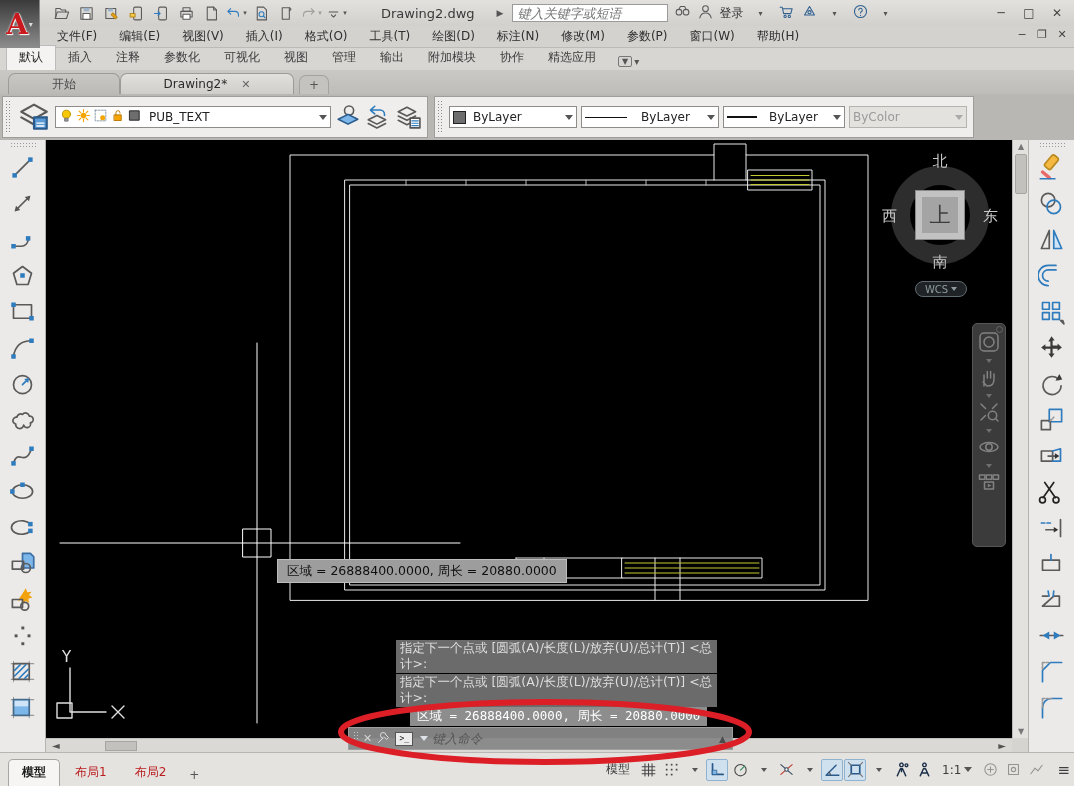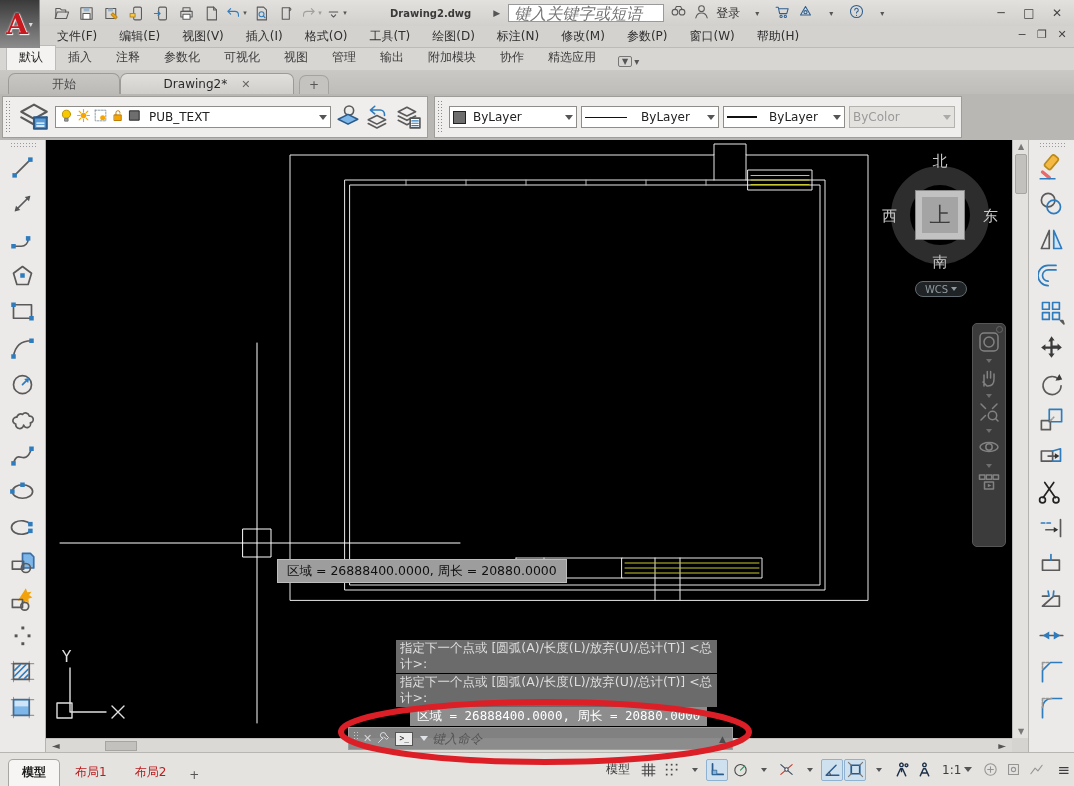--- a/index.html
+++ b/index.html
@@ -10,24 +10,24 @@
   
   #titlebar { left:0; top:0; width:1074px; height:26px; background:linear-gradient(#e3e1de,#d2d0cd); display:flex; align-items:center; }
   #logo { left:0; top:0; width:40px; height:48px; background:linear-gradient(#3a3a3a,#8d8d8d); display:flex; align-items:center; justify-content:center; z-index:5; border-right:1px solid #888; }
   #logo .a { font-family:"DejaVu Serif","Liberation Serif",serif; font-weight:bold; font-size:28px; color:#c8191e; text-shadow:0 0 2px #fff,1px 1px 1px #fff; }
   #logo .dd { color:#ddd; font-size:8px; margin-left:1px; }
   #qat { display:flex; align-items:center; gap:3px; margin-left:50px; }
   .qbtn { width:22px; height:20px; display:flex; align-items:center; justify-content:center; border-radius:2px; }
   .qbtn svg { width:17px; height:17px; }
   .qbtn .dd { font-size:7px; color:#555; margin-left:1px; }
   .qbtn.dis { opacity:.45; }
-  #doc-title { margin-left:43px; font-size:10px; color:#3a3a3a;font-weight:bold; }
+  #doc-title { margin-left:34px; font-size:13px; color:#3a3a3a; }
   #title-sep { margin-left:22px; color:#555; font-size:9px; }
   #infocenter { display:flex; align-items:center; margin-left:8px; gap:6px; }
-  #search-box { width:156px; height:18px; border:1px solid #9a9a9a; background:#fff; font-size:16px; font-style:italic; color:#555; padding:0 5px; font-family:inherit; }
+  #search-box { width:156px; height:18px; border:1px solid #9a9a9a; background:#fff; font-size:13px; font-style:italic; color:#555; padding:0 5px; font-family:inherit; }
   .tb-ic svg { width:17px; height:17px; }
   #signin { display:flex; align-items:center; gap:3px; color:#333; }
   .win-ctl { display:flex; margin-left:auto; margin-right:4px; gap:2px; }
   .win-ctl span { width:26px; height:20px; display:flex; align-items:center; justify-content:center; color:#444; font-size:12px; }
 
   
   #menubar { left:0; top:26px; width:1074px; height:22px; background:linear-gradient(#dddbd8,#cecccá); background:#d4d2cf; display:flex; align-items:center; padding-left:46px; border-bottom:1px solid #bdbbb8; }
   .menu-item { padding:2px 11px; color:#2f2f2f; }
   #doc-ctl { position:absolute; right:4px; top:2px; display:flex; gap:4px; }
   #doc-ctl span { font-size:11px; color:#444; width:16px; text-align:center; }
@@ -373,21 +373,21 @@
       <div class="combo" style="width:138px;">
         <span class="ln"></span>
         <span class="flex1" style="text-align:center;">ByLayer</span>
         <span class="dd-ar"></span>
       </div>
       <div class="combo" style="width:122px;">
         <span class="lw"></span>
         <span class="flex1" style="text-align:center;">ByLayer</span>
         <span class="dd-ar"></span>
       </div>
-      <div class="combo disabled" style="width:106px;">
+      <div class="combo disabled" style="width:118px;">
         <span class="flex1">ByColor</span>
         <span class="dd-ar" style="border-top-color:#aaa;"></span>
       </div>
     </div>
   </div>
 
   <div class="abs" id="left-tools">
       <div class="tgrip"></div>
       <div class="tbtn">
         <svg viewBox="0 0 24 24">

